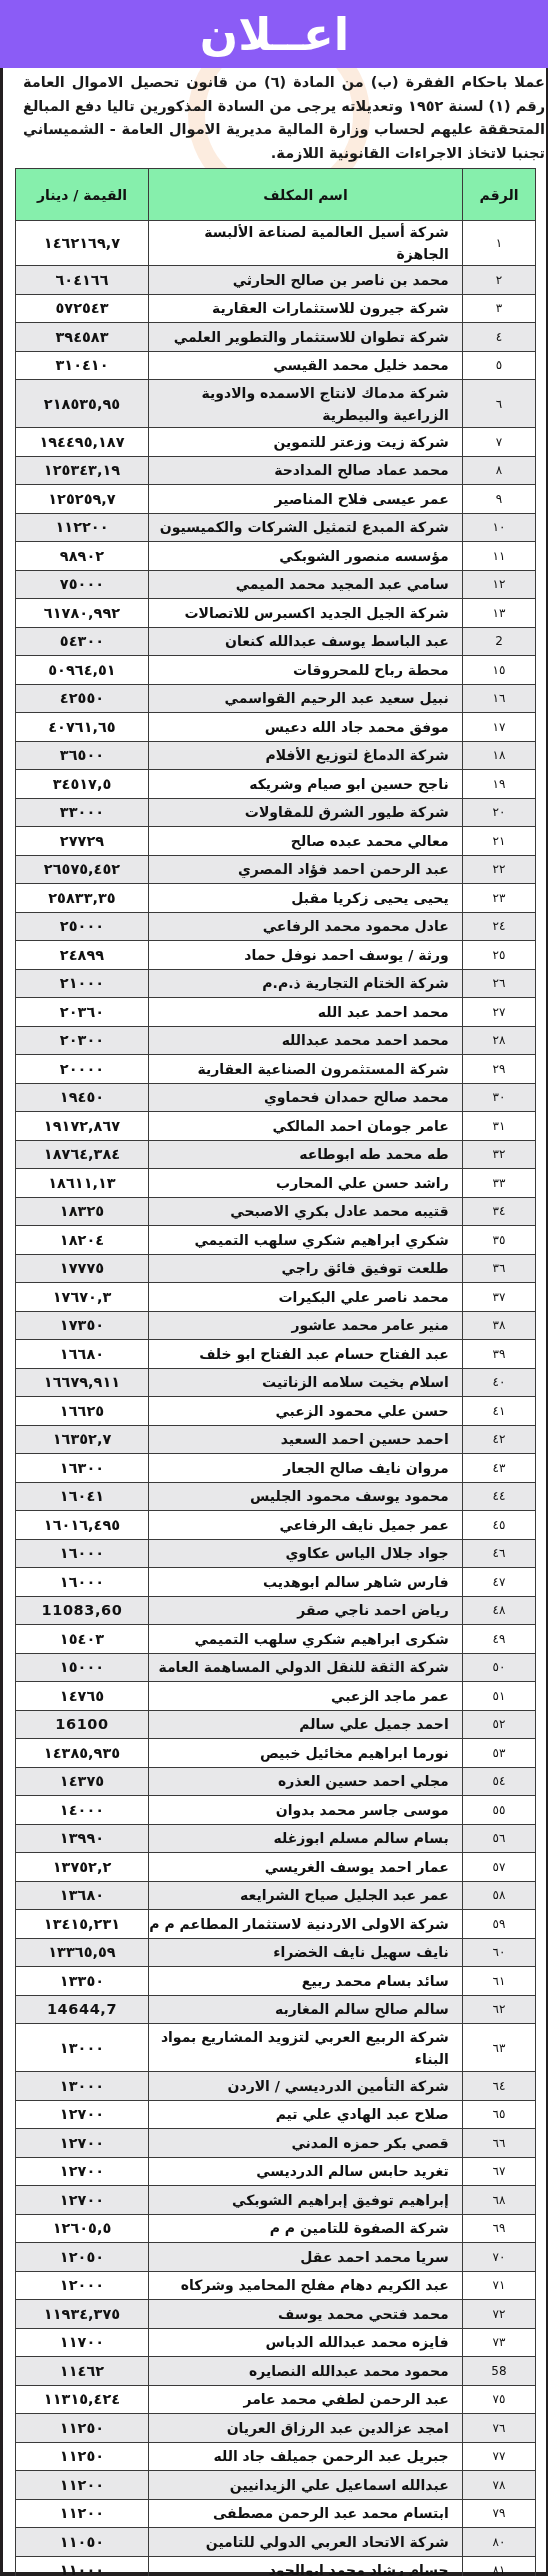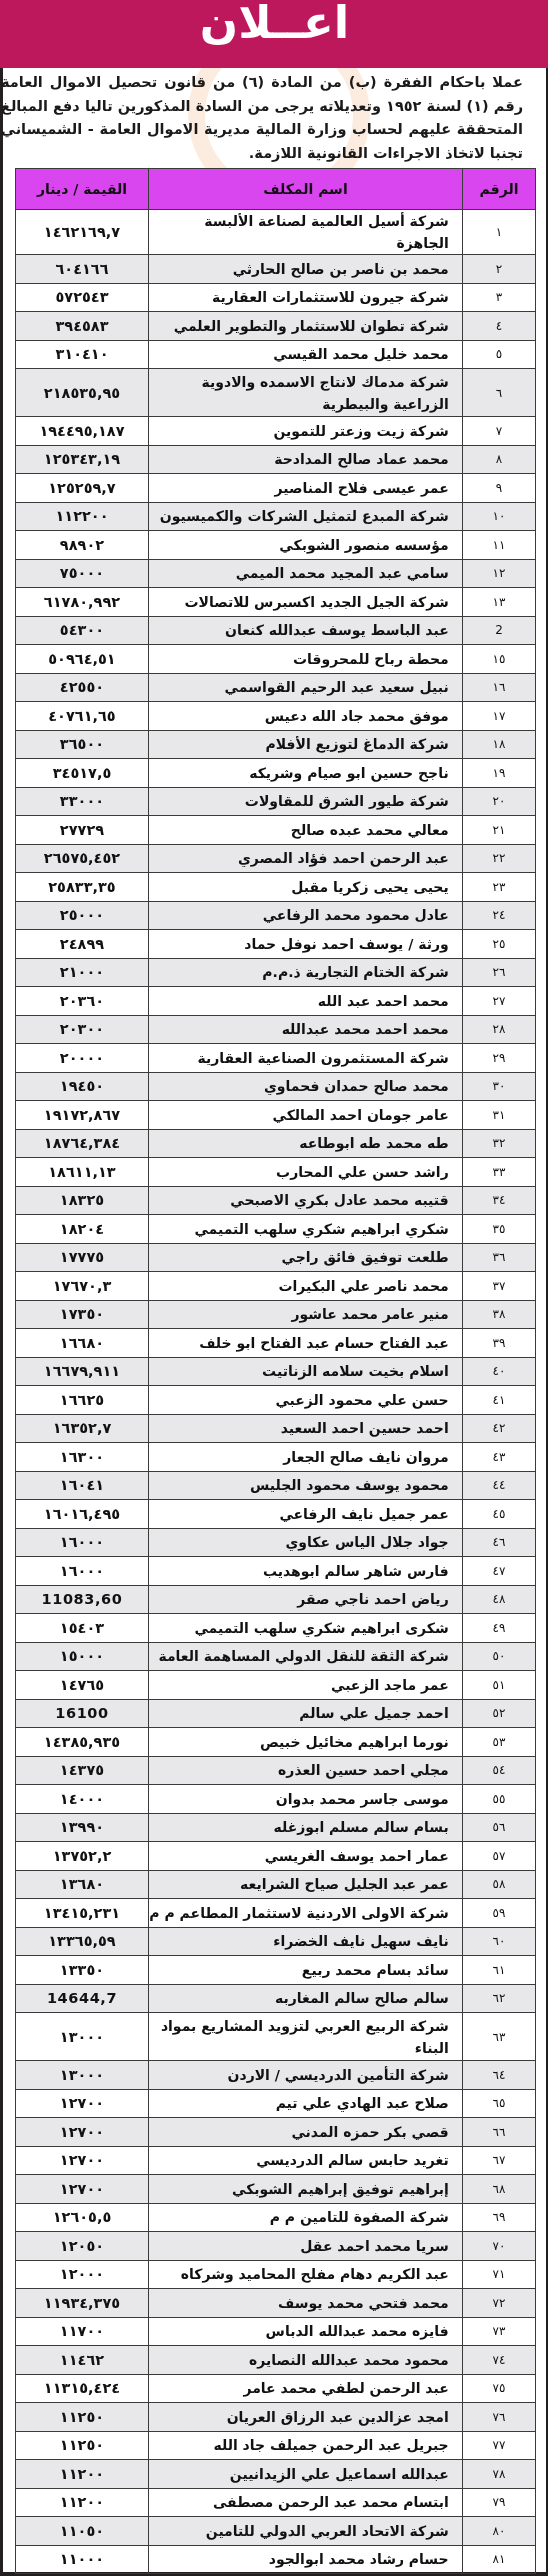--- a/index.html
+++ b/index.html
@@ -5,42 +5,42 @@
   * { box-sizing: border-box; margin: 0; padding: 0; }
   html, body { width: 549px; height: 2576px; background: #ffffff; overflow: hidden; }
   body { font-family: "DejaVu Sans", sans-serif; color: #111; }
   .frame {
     position: absolute; left: 0; top: 0; width: 549px; height: 2576px;
     border-left: 3px solid #231f20; border-right: 3.6px solid #231f20;
     border-bottom: 4.8px solid #231f20; background: #ffffff;
   }
   .banner {
     position: absolute; left: 0; top: 0; width: 549px; height: 68px;
-    background: #be185d; display: flex; justify-content: center;
+    background: #8b5cf6; display: flex; align-items: center; justify-content: center;
   }
   .banner-title {
     color: #ffffff; font-size: 45px; font-weight: bold; direction: rtl;
     letter-spacing: 1.2px; line-height: 1;
   }
   .intro {
-    position: absolute; left: 1px; top: 71px; width: 522px;
+    position: absolute; left: 23px; top: 71px; width: 522px;
     direction: rtl; text-align: justify; text-align-last: right;
     font-size: 14.5px; font-weight: bold; line-height: 23.6px; color: #1a1a1a;
   }
   .table-wrap {
     position: absolute; left: 15px; top: 168px; width: 520px;
   }
   table {
     width: 520px; border-collapse: collapse; direction: rtl; table-layout: fixed;
   }
   td, th {
     border: 1.2px solid #3a3a3a; text-align: center; vertical-align: middle;
     font-weight: bold; color: #111;
   }
-  th { background: #d946ef; height: 41px; font-size: 14px; }
+  th { background: #86efac; height: 52px; font-size: 14px; }
   td { height: 28.5px; font-size: 13.3px; }
   tr.alt td { background: #e8e8ea; }
   tr.tall td { height: 48px; }
   col.c-num { width: 73px; }
   col.c-name { width: 314px; }
   col.c-val { width: 133px; }
   td.num { font-size: 12px; font-weight: normal; }
   td.name { text-align: right; padding-right: 13.3px; line-height: 22px; font-size: 14px; }
   td.val { font-size: 14.5px; letter-spacing: 0.6px; }
   th.h-name { letter-spacing: 8.5px; }
@@ -436,21 +436,21 @@
           <td class="num">٧٢</td>
           <td class="name">محمد فتحي محمد يوسف</td>
           <td class="val">١١٩٣٤,٣٧٥</td>
         </tr>
         <tr>
           <td class="num">٧٣</td>
           <td class="name">فايزه محمد عبدالله الدباس</td>
           <td class="val">١١٧٠٠</td>
         </tr>
         <tr class="alt">
-          <td class="num">٧٤</td>
+          <td class="num">58</td>
           <td class="name">محمود محمد عبدالله النصايره</td>
           <td class="val">١١٤٦٢</td>
         </tr>
         <tr>
           <td class="num">٧٥</td>
           <td class="name">عبد الرحمن لطفي محمد عامر</td>
           <td class="val">١١٣١٥,٤٢٤</td>
         </tr>
         <tr class="alt">
           <td class="num">٧٦</td>

